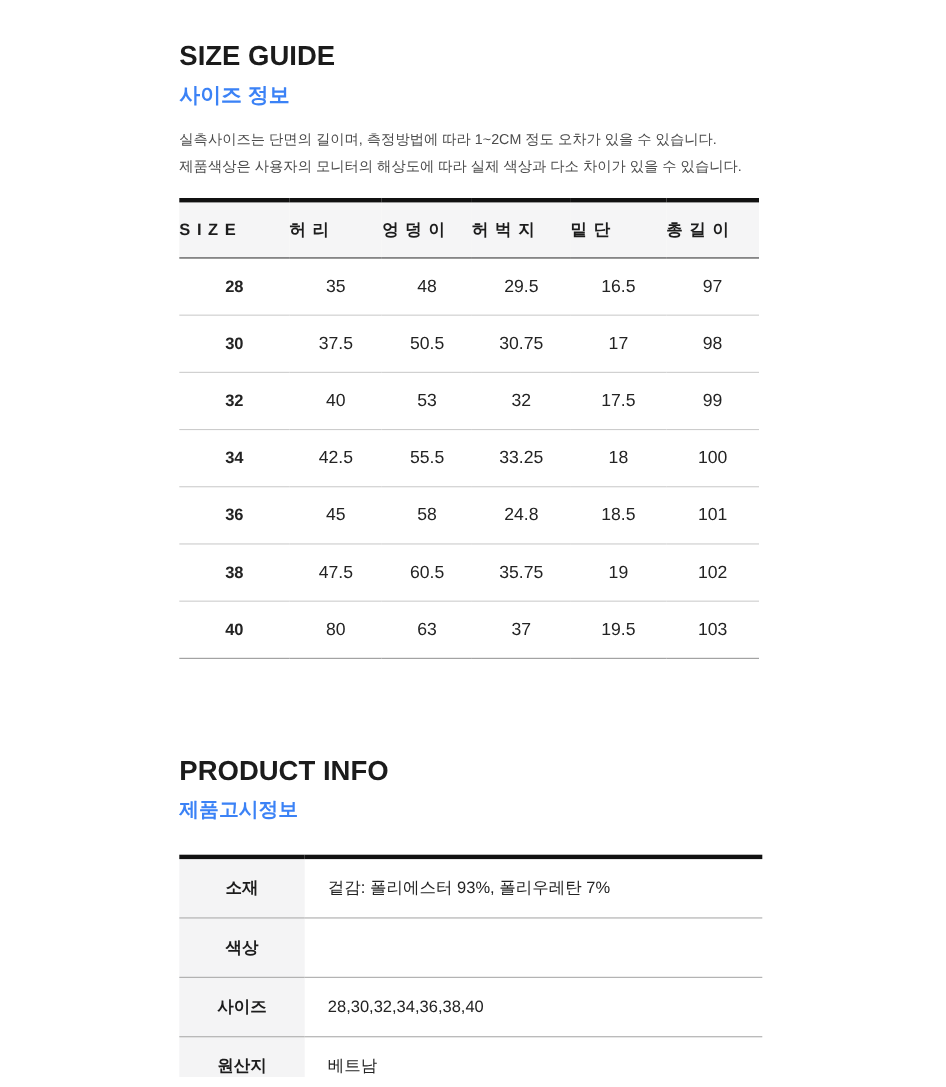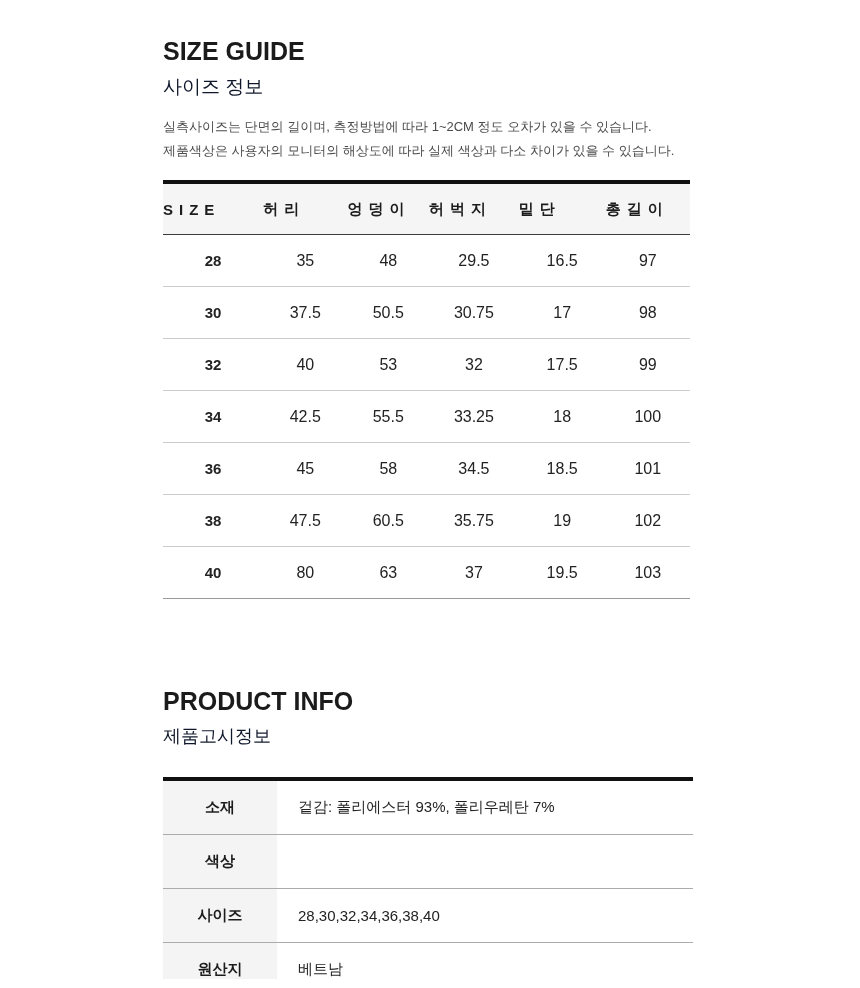--- a/index.html
+++ b/index.html
@@ -27,22 +27,22 @@
   .section-title {
     margin: 0;
     font-size: 25px;
     font-weight: 700;
     letter-spacing: 0px;
     color: #1b1b1b;
   }
   .section-subtitle {
     margin: 8px 0 0 0;
     font-size: 19px;
-    font-weight: 400;
-    color: #0f172a;
+    font-weight: 700;
+    color: #3b82f6;
   }
   .size-guide-head { padding-top: 37px; }
   .notes { margin-top: 15px; }
   .note {
     margin: 0;
     font-size: 13px;
     line-height: 24px;
     color: #4b4b4b;
   }
 
@@ -186,21 +186,21 @@
             <td>42.5</td>
             <td>55.5</td>
             <td>33.25</td>
             <td>18</td>
             <td>100</td>
           </tr>
           <tr>
             <td class="size-val">36</td>
             <td>45</td>
             <td>58</td>
-            <td>34.5</td>
+            <td>24.8</td>
             <td>18.5</td>
             <td>101</td>
           </tr>
           <tr>
             <td class="size-val">38</td>
             <td>47.5</td>
             <td>60.5</td>
             <td>35.75</td>
             <td>19</td>
             <td>102</td>

